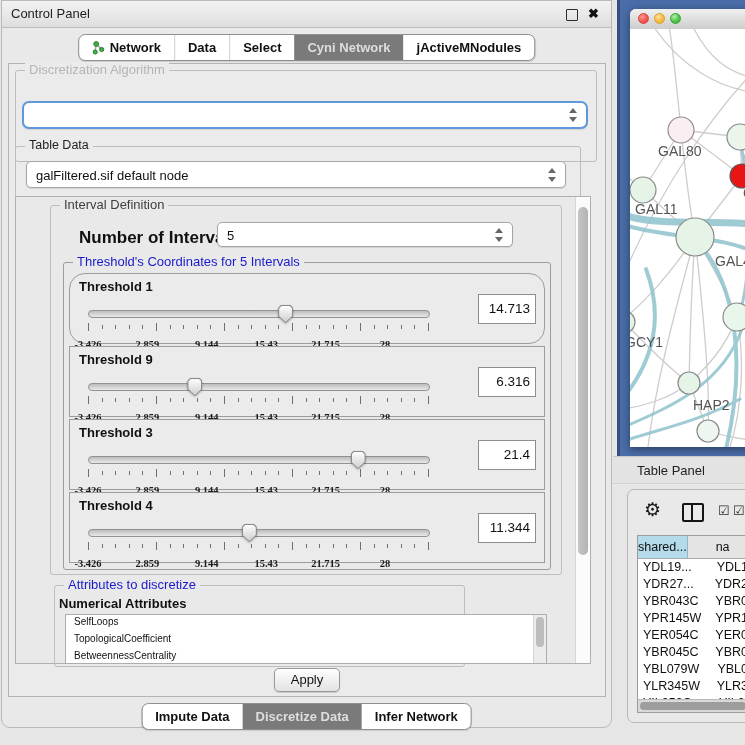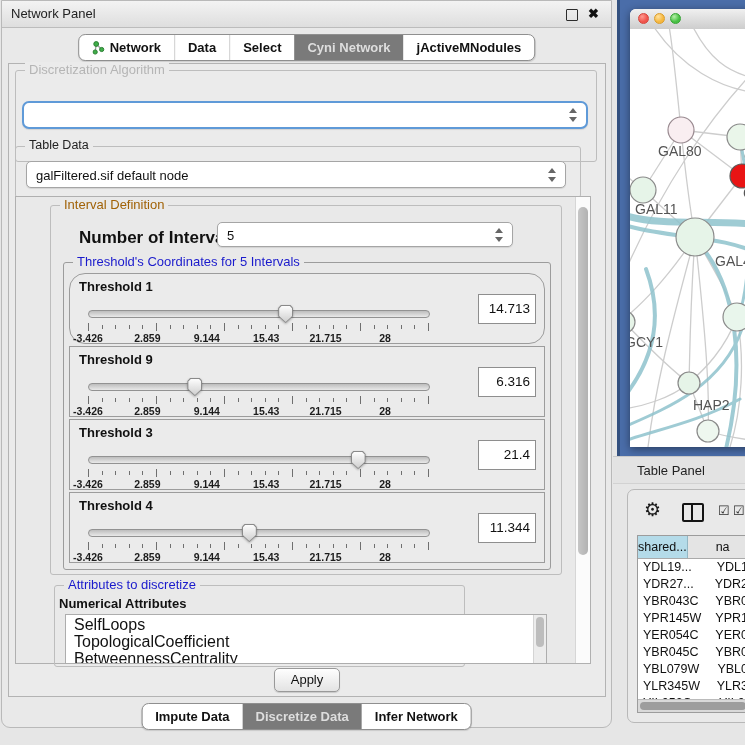--- a/index.html
+++ b/index.html
@@ -21,21 +21,21 @@
   .seg + .seg{border-left:1px solid #cfcfcf;}
   .seg.sel{background:#7a7a7a;color:#dedede;border-left:none;}
   .seg.sel + .seg{border-left:none;}
   .toptabs{top:33px;left:50%;transform:translateX(-50%);}
   .bottabs{top:702px;left:50%;transform:translateX(-50%);}
   
   .content{position:absolute;left:6px;top:62px;width:598px;height:634px;background:#ebebeb;
       border:1px solid #b3b3b3;box-sizing:border-box;}
   .group{position:absolute;border:1px solid #bdbdbd;border-radius:3px;box-sizing:border-box;}
   .gtitle{position:absolute;top:-9px;left:9px;padding:0 4px;font-size:13px;background:#ebebeb;white-space:nowrap;}
-  .gtitle.green{color:#a16207;}
+  .gtitle.green{color:#404040;}
   .gtitle.blue{color:#1a1acc;}
   .gtitle.faded{color:#b5b5b5;}
   .gtitle.onscroll{background:#e9e9e9;}
   
   .combo{position:absolute;background:#fff;border:1px solid #a5a5a5;border-radius:5px;
       font-size:13px;color:#111;box-sizing:border-box;box-shadow:0 1px 1px rgba(0,0,0,.1);}
   .combo .cval{position:absolute;left:9px;top:50%;transform:translateY(-50%);}
   .spin{position:absolute;right:8px;top:50%;transform:translateY(-50%);width:9px;height:14px;}
   .spin i{position:absolute;left:0;width:0;height:0;border-left:4.5px solid transparent;border-right:4.5px solid transparent;}
   .spin .up{top:0;border-bottom:5px solid #666;}
@@ -61,28 +61,28 @@
       background:linear-gradient(#bdbdbd,#e9e9e9);}
   .thr-handle{position:absolute;top:-6px;width:15px;height:18px;margin-left:-7px;
       filter:drop-shadow(0 1px 1px rgba(0,0,0,.3));}
   .thr-handle .ho{position:absolute;inset:0;background:#8a8a8a;
       clip-path:polygon(18% 0,82% 0,100% 16%,100% 62%,50% 100%,0 62%,0 16%);}
   .thr-handle .hi{position:absolute;inset:1px;background:linear-gradient(#fdfdfd,#cfcfcf);
       clip-path:polygon(18% 0,82% 0,100% 16%,100% 62%,50% 100%,0 62%,0 16%);}
   .ticks{position:absolute;left:2px;top:19px;width:340px;height:8px;}
   .tick{position:absolute;top:2px;width:1px;height:4px;background:#6f6f6f;}
   .tick.major{top:0;height:8px;}
-  .ticklabels{position:absolute;left:2px;top:28px;width:297px;height:12px;}
+  .ticklabels{position:absolute;left:2px;top:35px;width:297px;height:12px;font-family:Liberation Serif, serif;}
   .ticklabel{position:absolute;transform:translateX(-50%);font-size:10.5px;font-weight:bold;color:#1c1c1c;white-space:nowrap;}
   .valuebox{position:absolute;right:8px;top:20px;width:58px;height:30px;background:#fff;border:1px solid #8e8e8e;
       box-sizing:border-box;font-size:13.5px;color:#111;text-align:right;line-height:28px;padding-right:5px;}
   
   .attrlabel{position:absolute;left:4px;top:10px;font-size:13px;font-weight:bold;color:#111;}
   .attrlist{position:absolute;left:10px;top:28px;width:482px;height:50px;background:#fff;border:1px solid #adadad;
-      box-sizing:border-box;overflow:hidden;font-size:16px;color:#111;}
+      box-sizing:border-box;overflow:hidden;font-size:10px;color:#111;}
   .attr-item{padding:1px 0 1px 8px;height:15px;}
   .attrlist .vs{position:absolute;right:0;top:0;width:13px;height:100%;background:#ececec;border-left:1px solid #d4d4d4;box-sizing:border-box;}
   .attrlist .vs .thumb{position:absolute;left:2px;top:2px;width:8px;height:30px;border-radius:5px;background:#bdbdbd;}
   
   .applybtn{position:absolute;left:50%;transform:translateX(-50%);top:604px;width:66px;height:24px;
       background:linear-gradient(#fefefe,#e3e3e3);border:1px solid #999;border-radius:5px;
       font-size:13px;color:#111;text-align:center;line-height:22px;box-sizing:border-box;box-shadow:0 1px 1px rgba(0,0,0,.15);}
   
   .netframe{position:absolute;left:617px;top:0;width:128px;height:456px;background:#4a6da9;
       border-left:3px solid #33507f;box-sizing:border-box;}
@@ -116,21 +116,21 @@
   .tc2{padding-left:4px;white-space:nowrap;}
   .hscroll{position:absolute;left:0;right:0;bottom:0;height:12px;background:#d9d9d9;border-top:1px solid #bbb;}
   .hscroll .thumb{position:absolute;left:2px;top:2px;height:8px;width:96%;border-radius:5px;background:#9d9d9d;}
   .netlabels{position:absolute;inset:0;pointer-events:none;}
 </style>
 </head>
 <body>
 
 <div class="cp">
   <div class="titlebar">
-    <span class="title">Network Panel</span>
+    <span class="title">Control Panel</span>
     <div class="float-icon"></div>
     <span class="close-icon">✖</span>
   </div>
 
   <div class="segwrap toptabs">
     <div class="seg">
       <svg width="13" height="14" viewBox="0 0 13 14">
         <line x1="4" y1="3" x2="9" y2="8" stroke="#9a9a9a" stroke-width="1.2"></line>
         <line x1="4" y1="3" x2="3" y2="11" stroke="#9a9a9a" stroke-width="1.2"></line>
         <circle cx="4" cy="3" r="2.4" fill="#3fae49" stroke="#2c8034"></circle>

